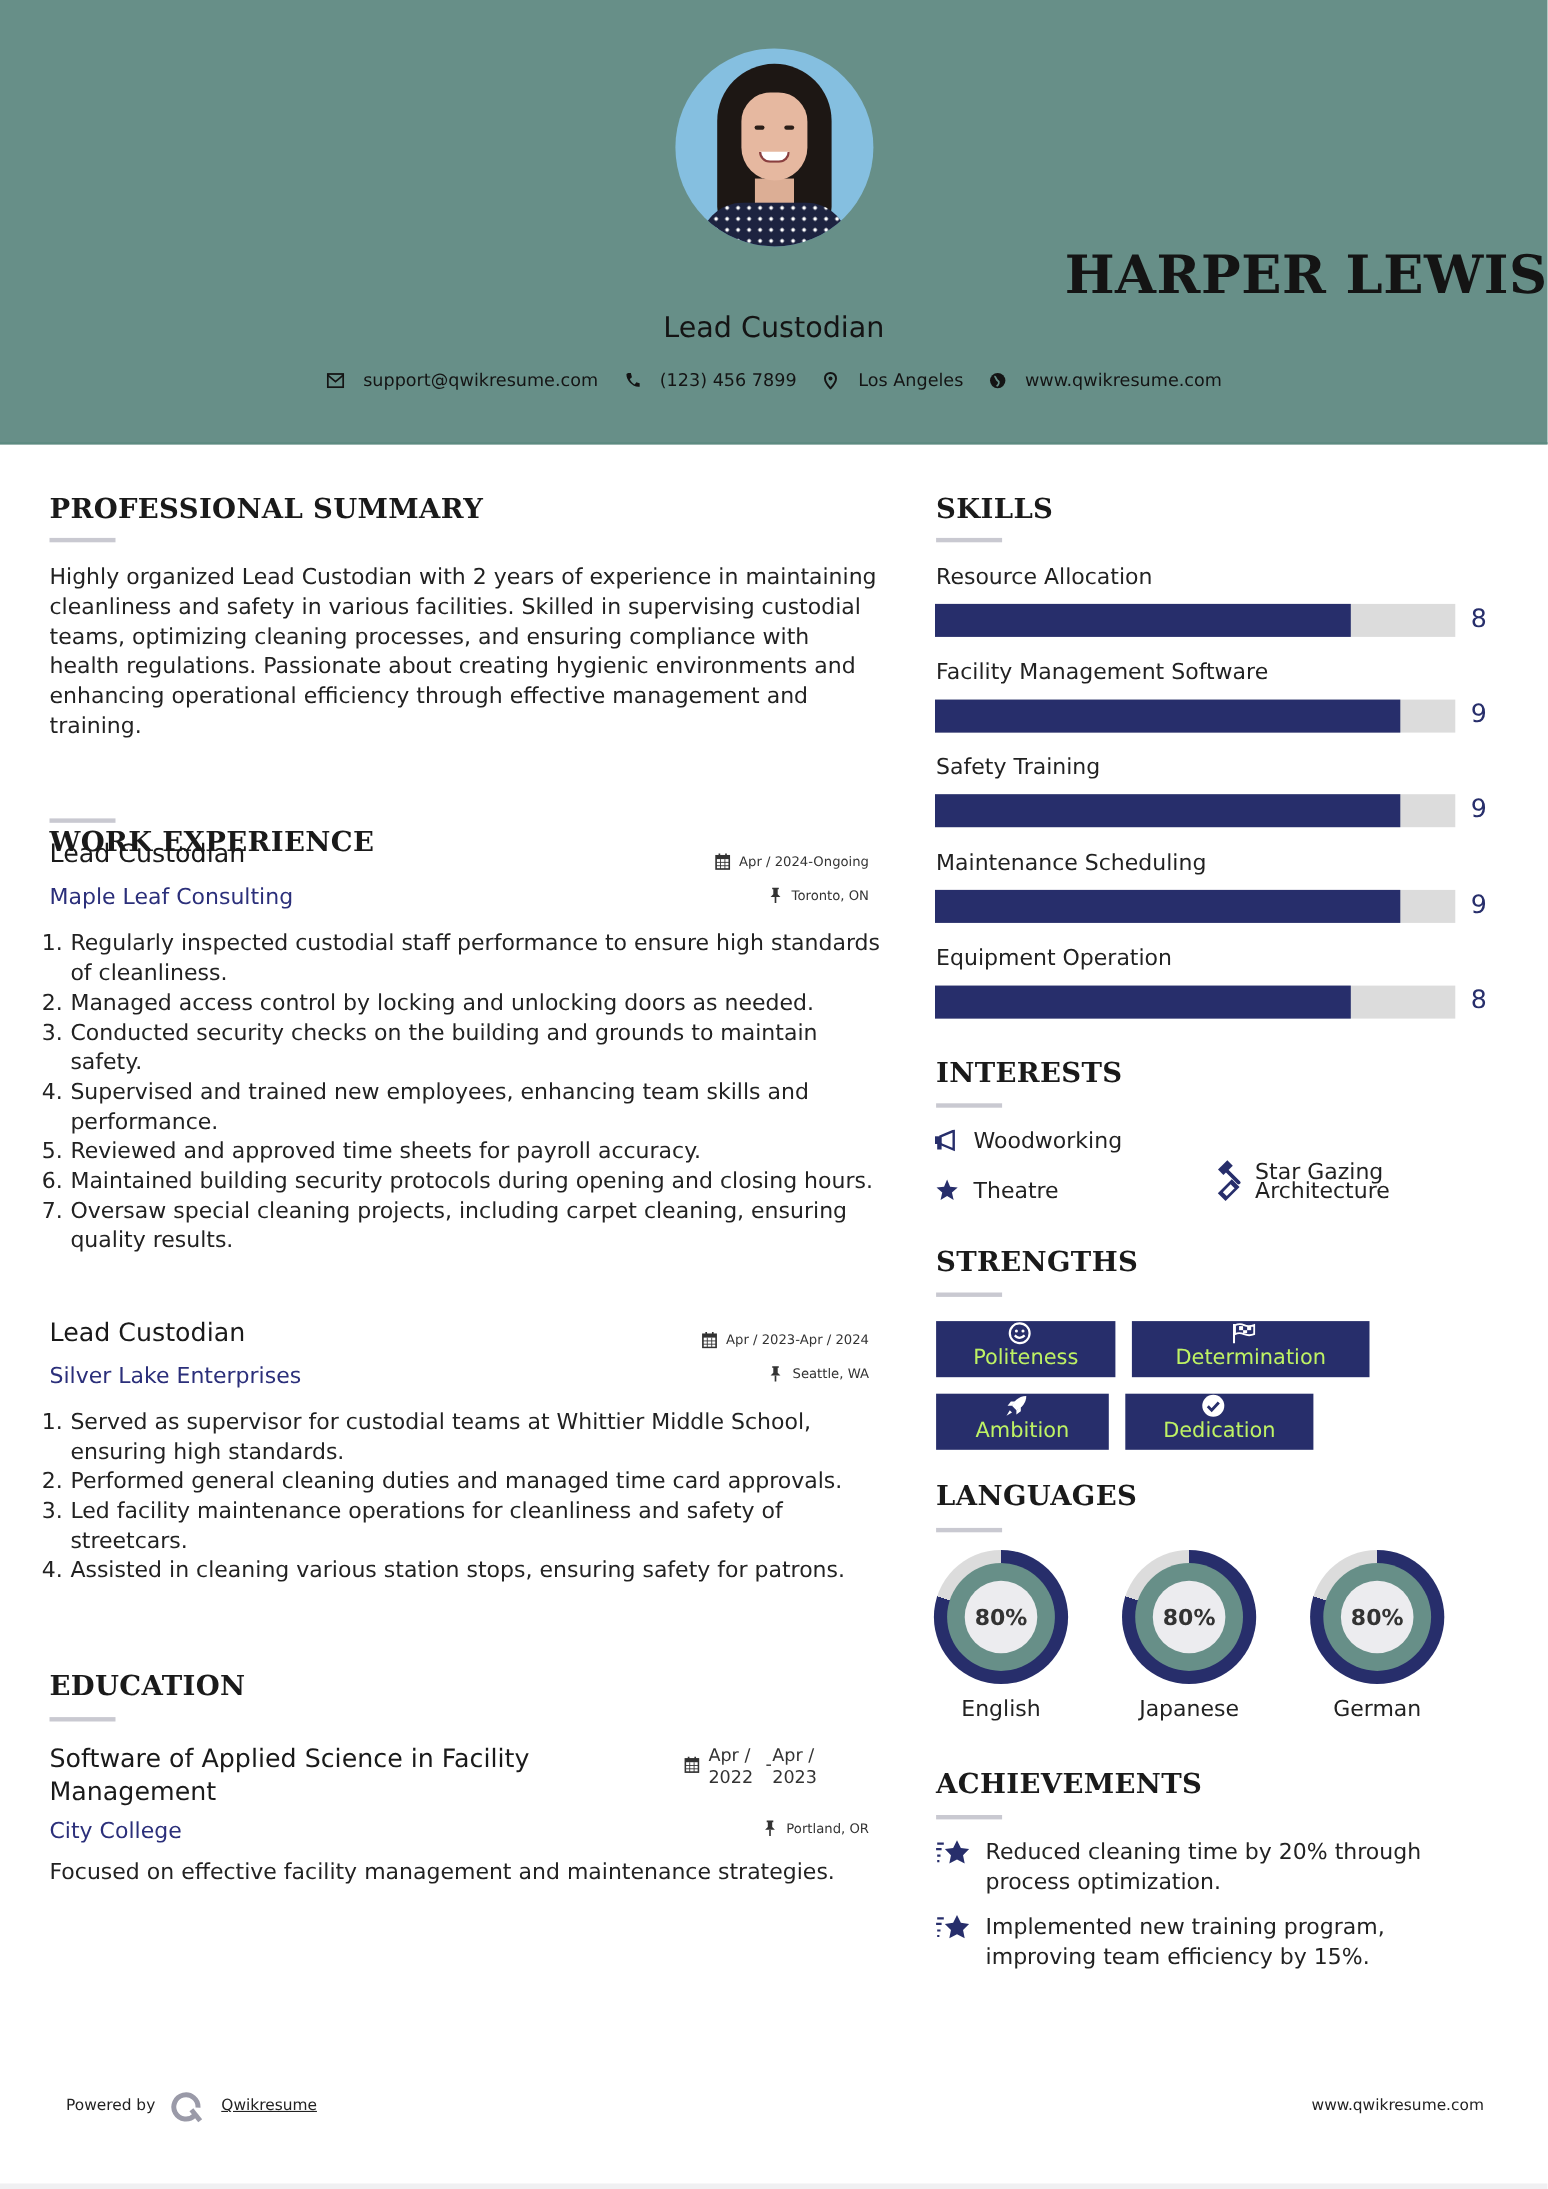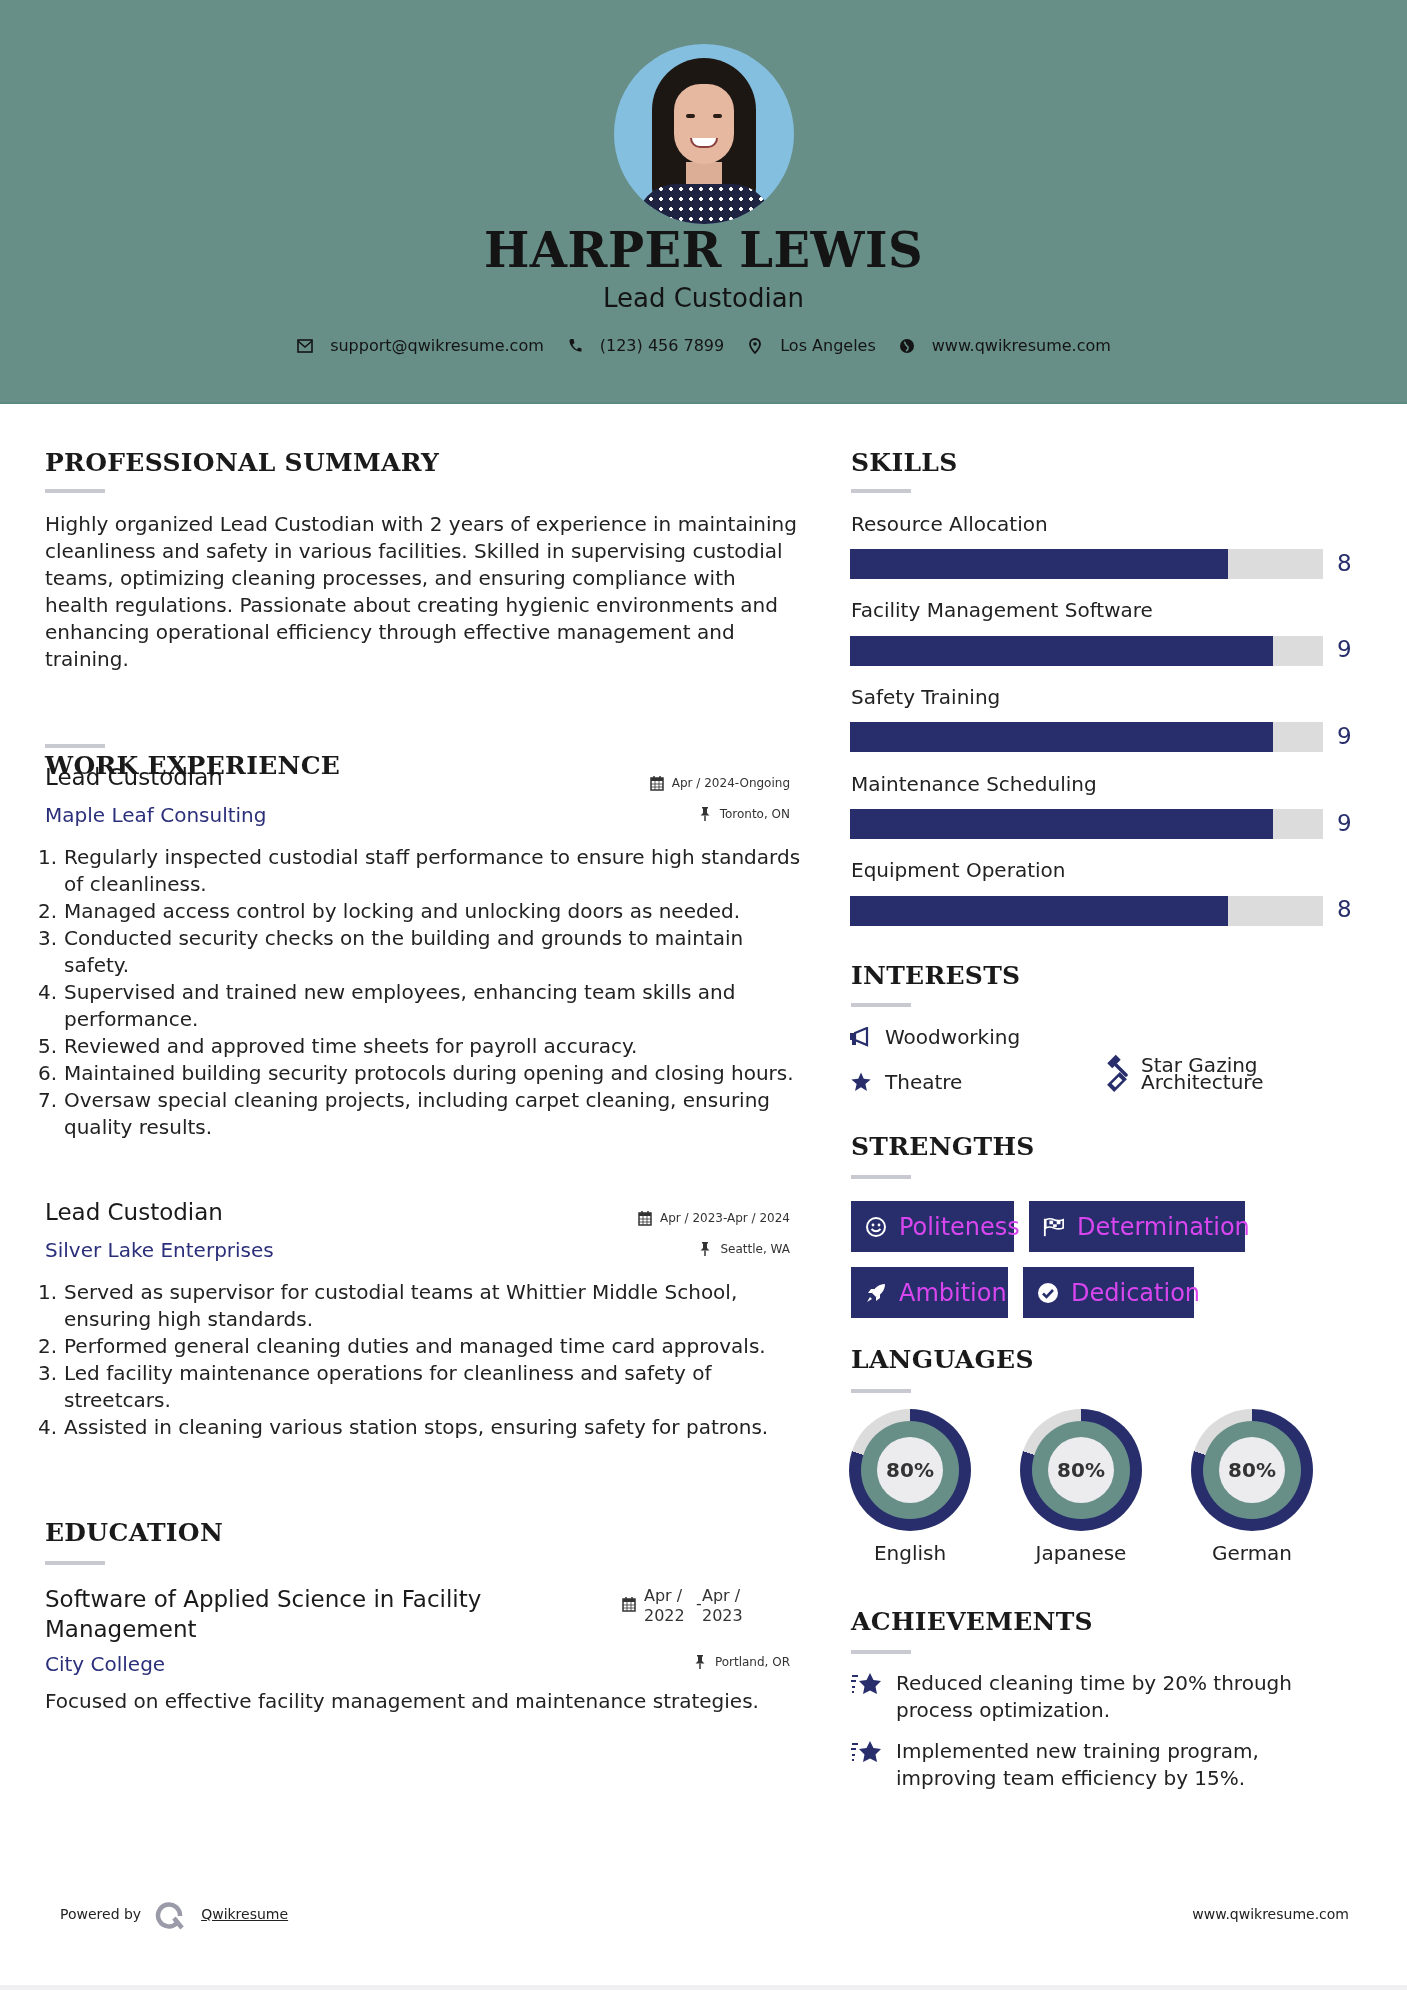--- a/index.html
+++ b/index.html
@@ -10,21 +10,21 @@
   .header { position: absolute; left: 0; top: 0; width: 1407px; height: 404px; background: #678f88; border-bottom: 2px solid #5d8a80; }
   .avatar { position: absolute; left: 614px; top: 44px; width: 180px; height: 180px; border-radius: 50%; background: #85bfe0; overflow: hidden; }
   .avatar .hair { position: absolute; left: 38px; top: 14px; width: 104px; height: 150px; background: #1d1714; border-radius: 52px 52px 20px 20px; }
   .avatar .face { position: absolute; left: 60px; top: 40px; width: 60px; height: 80px; background: #e6b8a0; border-radius: 30px 30px 34px 34px; }
   .avatar .smile { position: absolute; left: 76px; top: 94px; width: 28px; height: 10px; background: #fff; border-radius: 0 0 14px 14px; border: 2px solid #8a3f3f; border-top: none; }
   .avatar .eye { position: absolute; top: 70px; width: 9px; height: 4px; background: #2b1e18; border-radius: 4px; }
   .avatar .shirt { position: absolute; left: 22px; top: 140px; width: 136px; height: 60px; background: #1d2340; border-radius: 40px 40px 0 0;
     background-image: radial-gradient(circle, #ffffff 1.6px, transparent 2px); background-size: 10px 10px; background-color: #1d2340; }
   .avatar .neck { position: absolute; left: 72px; top: 118px; width: 36px; height: 44px; background: #dcae95; clip-path: polygon(0 0,100% 0,100% 60%,50% 100%,0 60%); }
 
-  .name { position: absolute; left: 0; top: 222px; width: 1407px; text-align: center; font-family: "DejaVu Serif", serif; font-weight: bold; font-size: 48px; color: #141414; letter-spacing: 0.5px; }
+  .name { position: absolute; left: 0; top: 222px; width: 1407px; text-align: right; font-family: "DejaVu Serif", serif; font-weight: bold; font-size: 48px; color: #141414; letter-spacing: 0.5px; }
   .role { position: absolute; left: 0; top: 283px; width: 1407px; text-align: center; font-size: 26px; color: #141414; }
   .contacts { position: absolute; left: 0; top: 336px; width: 1407px; display: flex; justify-content: center; align-items: center; gap: 0; font-size: 16px; color: #141414; }
   .contact { display: flex; align-items: center; margin: 0 11px; }
   .contact .ic { width: 18px; height: 18px; margin-right: 16px; display: inline-flex; align-items: center; justify-content: center; }
 
   
   .section-title { position: absolute; font-family: "DejaVu Serif", serif; font-weight: bold; font-size: 25px; color: #1a1a1a; letter-spacing: 0.3px; }
   .rule { position: absolute; width: 60px; height: 4px; background: #c9c9d1; }
   .p-text { position: absolute; font-size: 20px; line-height: 27px; color: #222; }
 
@@ -38,21 +38,21 @@
 
   
   .skill-label { position: absolute; left: 851px; font-size: 20px; color: #222; }
   .skill-track { position: absolute; left: 850px; width: 473px; height: 30px; background: #dcdcdc; }
   .skill-fill { height: 100%; background: #272e6b; }
   .skill-num { position: absolute; left: 1337px; font-size: 23px; color: #272e6b; }
 
   .interest { position: absolute; display: flex; align-items: center; font-size: 20px; color: #222; }
   .interest .ii { width: 24px; height: 24px; margin-right: 12px; display: inline-flex; align-items: center; justify-content: center; }
 
-  .chip { position: absolute; height: 51px; background: #272e6b; color: #d946ef; display: flex; align-items: center; padding: 0 14px; font-size: 24px; }
+  .chip { position: absolute; height: 51px; background: #272e6b; color: #bef264; display: flex; align-items: center; padding: 0 14px; font-size: 19px; flex-direction: column; }
   .chip .ci { width: 22px; height: 22px; margin-right: 12px; display: inline-flex; align-items: center; justify-content: center; }
 
   .lang { position: absolute; width: 122px; text-align: center; }
   .donut { position: relative; width: 122px; height: 122px; border-radius: 50%; }
   .donut .mid { position: absolute; left: 12px; top: 12px; width: 98px; height: 98px; border-radius: 50%; background: #678f88; }
   .donut .core { position: absolute; left: 28px; top: 28px; width: 66px; height: 66px; border-radius: 50%; background: #ececef; display: flex; align-items: center; justify-content: center; font-weight: bold; font-size: 20px; color: #333; }
   .lang-name { margin-top: 10px; font-size: 20px; color: #222; }
 
   .ach { position: absolute; left: 850px; display: flex; align-items: flex-start; font-size: 20px; line-height: 27px; color: #222; }
   .ach .ai { width: 34px; height: 30px; margin-right: 12px; flex: none; margin-top: 0px; }

